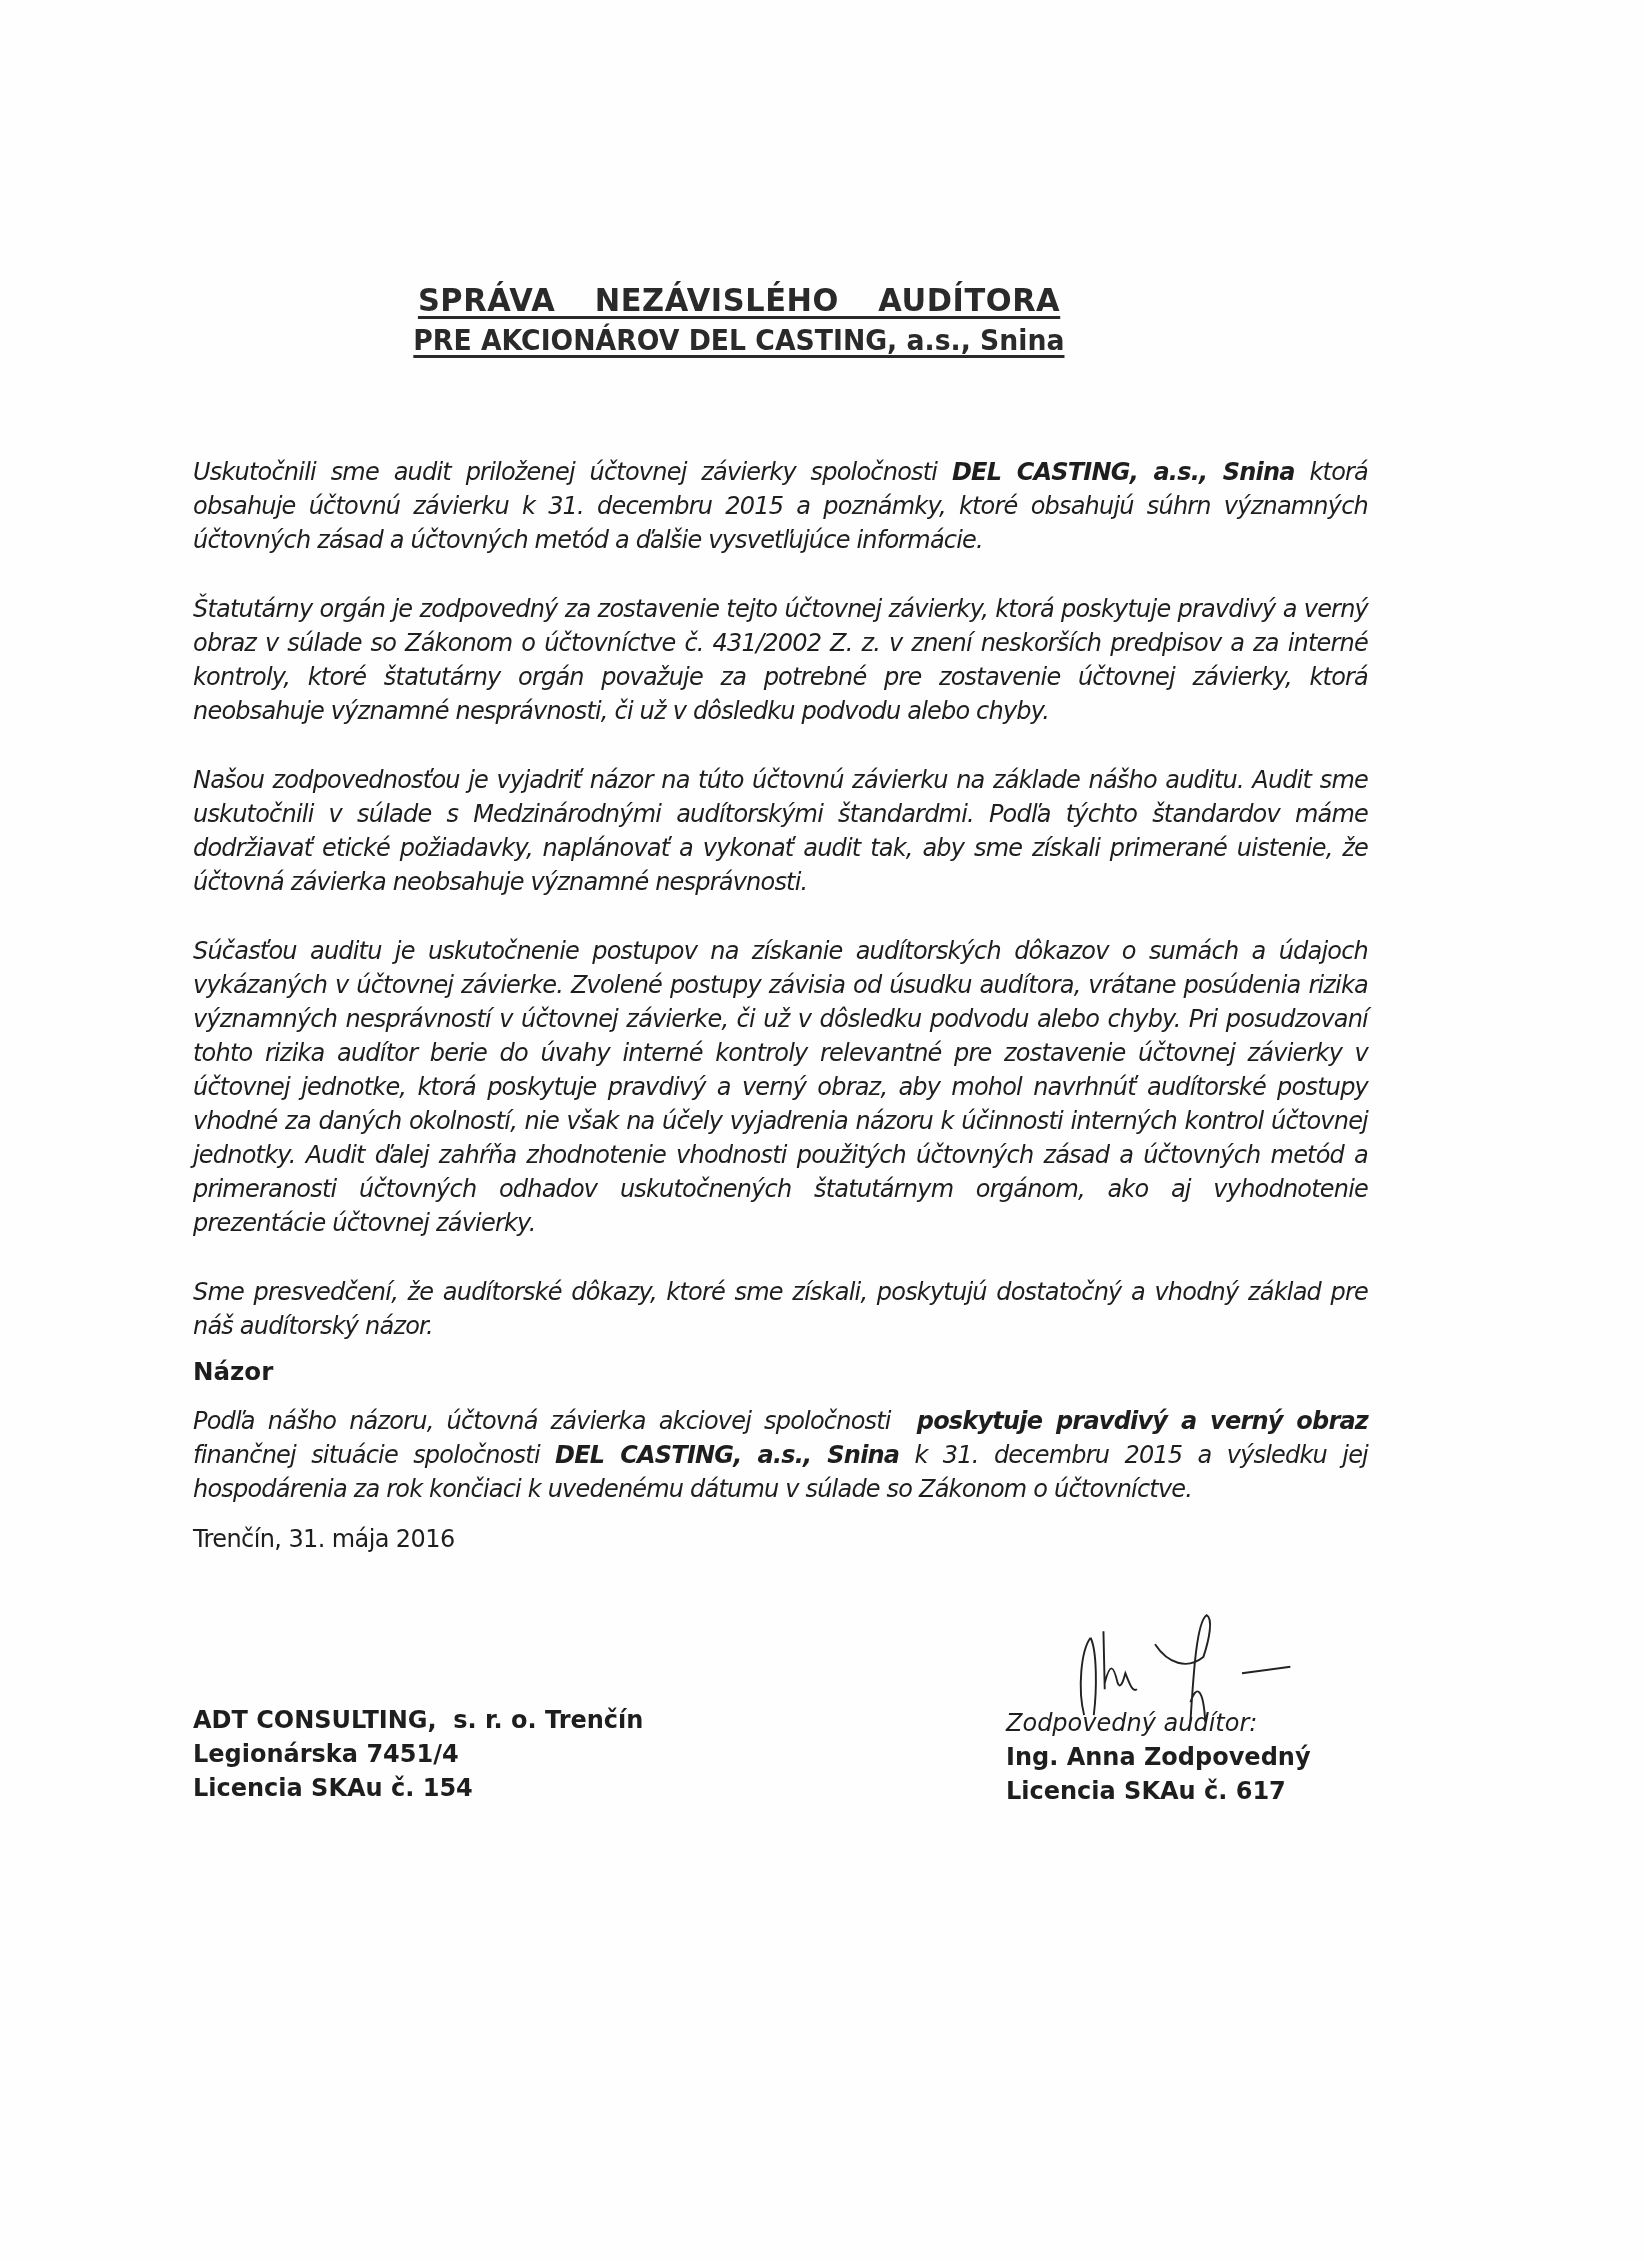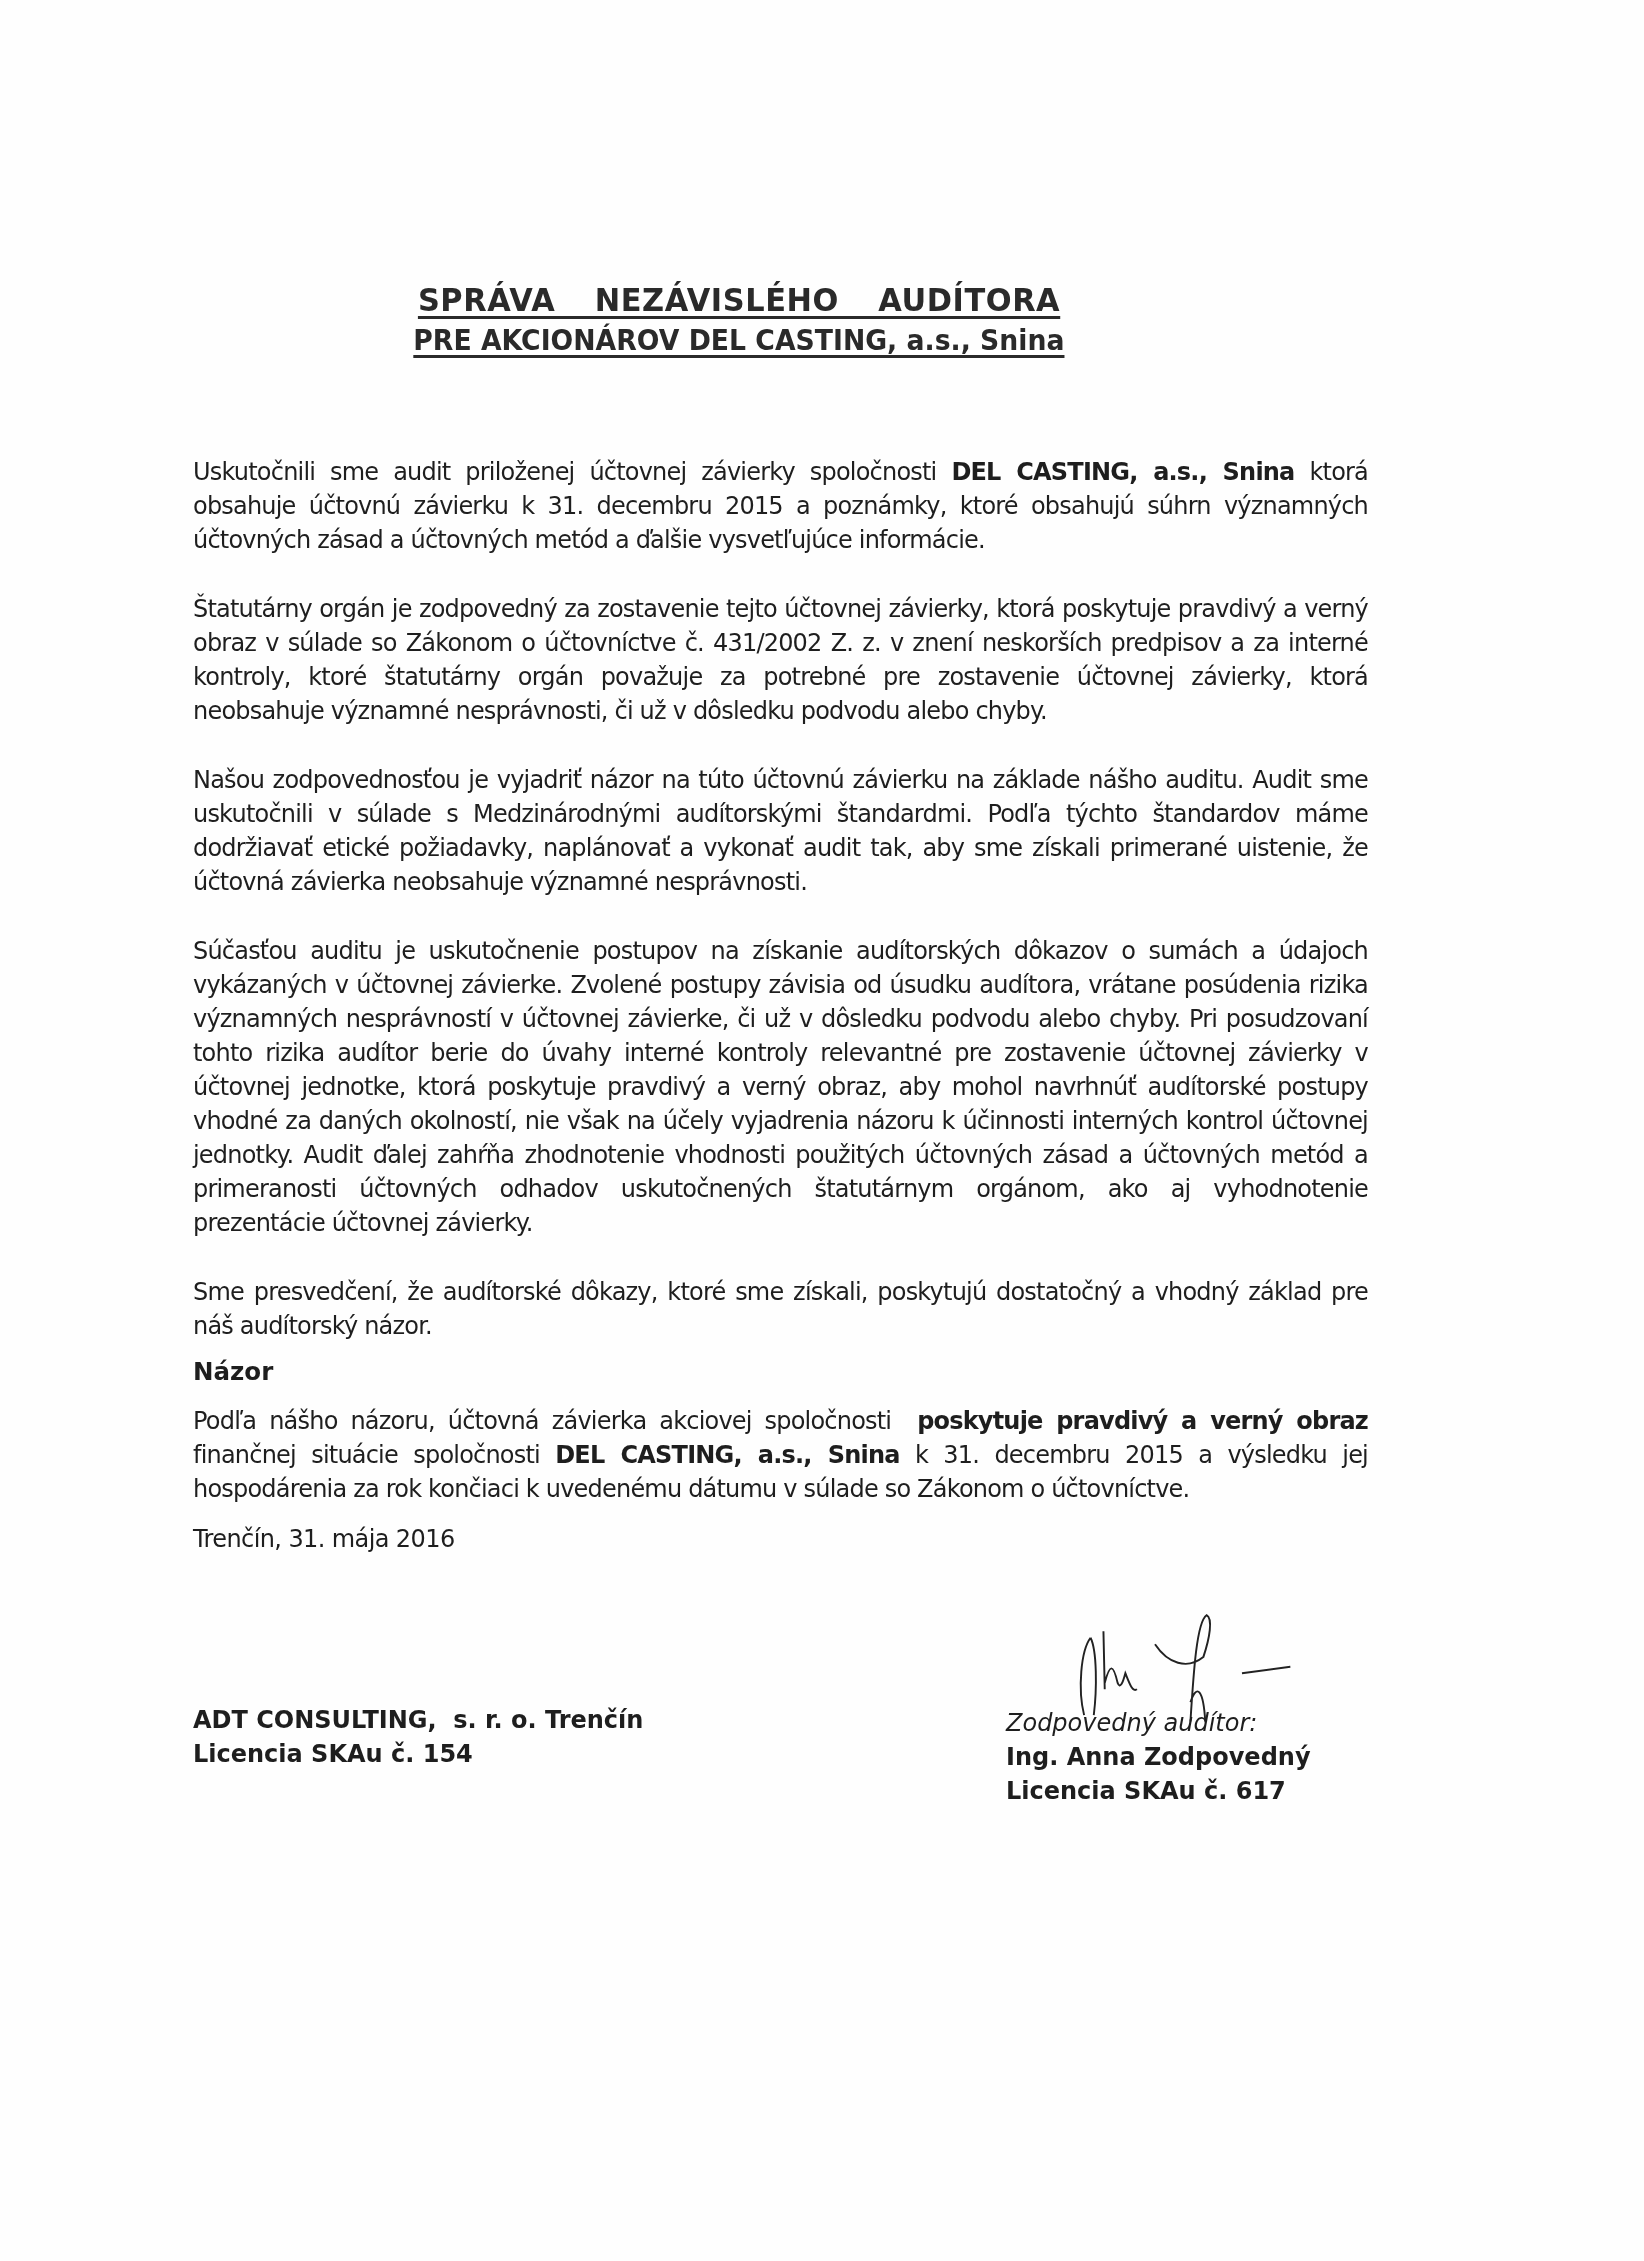--- a/index.html
+++ b/index.html
@@ -8,21 +8,21 @@
   .page { position: absolute; left: 0; top: 0; width: 1645px; height: 2261px; background: #fefefe; }
   .title-block { position: absolute; left: 0; width: 1478px; top: 281px; text-align: center; }
   .title1 { font-weight: bold; font-size: 32px; letter-spacing: 0.6px; text-decoration: underline;
             text-decoration-thickness: 3.2px; text-underline-offset: 5.2px; color: #2a2a2a;
             transform: scaleX(0.95); display: inline-block; word-spacing: 9px; }
   .title2 { font-weight: bold; font-size: 29px; text-decoration: underline;
             text-decoration-thickness: 3.2px; text-underline-offset: 5.2px; color: #2a2a2a;
             display: inline-block; margin-top: 3.9px; transform: scaleX(0.92); }
   .body { position: absolute; left: 193px; top: 455px; width: 1175px; }
   .para { font-size: 24px; line-height: 34px; text-align: justify; margin: 0 0 35px 0;
-          letter-spacing: -0.8px; transform-origin: left top; }
+          letter-spacing: -0.8px; transform-origin: left top; font-style: italic; }
   .para b, .bold { font-weight: bold; }
   .heading { font-weight: bold; font-size: 24.5px; margin: 0 0 18px 0; }
   .place-date { position: absolute; left: 193px; top: 1525px; font-size: 24px; letter-spacing: -0.6px; }
   .left-sign { position: absolute; left: 193px; top: 1703px; font-size: 24px; line-height: 34px; }
   .right-sign { position: absolute; left: 1006px; top: 1706px; font-size: 24px; line-height: 34px; }
   .italic { font-style: italic; }
   .signature { position: absolute; left: 1058px; top: 1612px; width: 310px; height: 116px; }
 </style>
 </head>
 <body>
@@ -45,20 +45,21 @@
     <div class="heading">Názor</div>
     <p class="para">
       <span style="white-space:pre-wrap;">Podľa nášho názoru, účtovná závierka akciovej spoločnosti  </span><b>poskytuje pravdivý a verný obraz</b><span> finančnej situácie spoločnosti </span><b>DEL CASTING, a.s., Snina</b><span> k 31. decembru 2015 a výsledku jej hospodárenia za rok končiaci k uvedenému dátumu v súlade so Zákonom o účtovníctve.</span>
     </p>
   </div>
 
   <div class="place-date">Trenčín, 31. mája 2016</div>
 
   <div class="left-sign">
     <div class="bold" style="white-space:pre;">ADT CONSULTING,  s. r. o. Trenčín</div>
+    <div class="bold">Legionárska 7451/4</div>
     <div class="bold">Licencia SKAu č. 154</div>
   </div>
 
   <svg class="signature" viewBox="0 0 480 180">
     <path d="M40 160 C 30 120, 35 60, 50 40 M 50 40 C 60 60, 60 120, 55 160 M 70 30 L 72 120 M 72 110 C 80 80, 85 80, 92 110 C 96 120, 100 110, 104 95 C 110 110, 115 125, 122 120" fill="none" stroke="#222" stroke-width="3"></path>
     <path d="M150 50 C 170 80, 200 90, 225 70 C 235 40, 240 10, 230 5 C 215 15, 210 90, 205 170 M 205 140 C 215 110, 225 120, 228 170" fill="none" stroke="#222" stroke-width="3"></path>
     <path d="M285 95 L 360 85" fill="none" stroke="#222" stroke-width="3"></path>
   </svg>
 
   <div class="right-sign">

